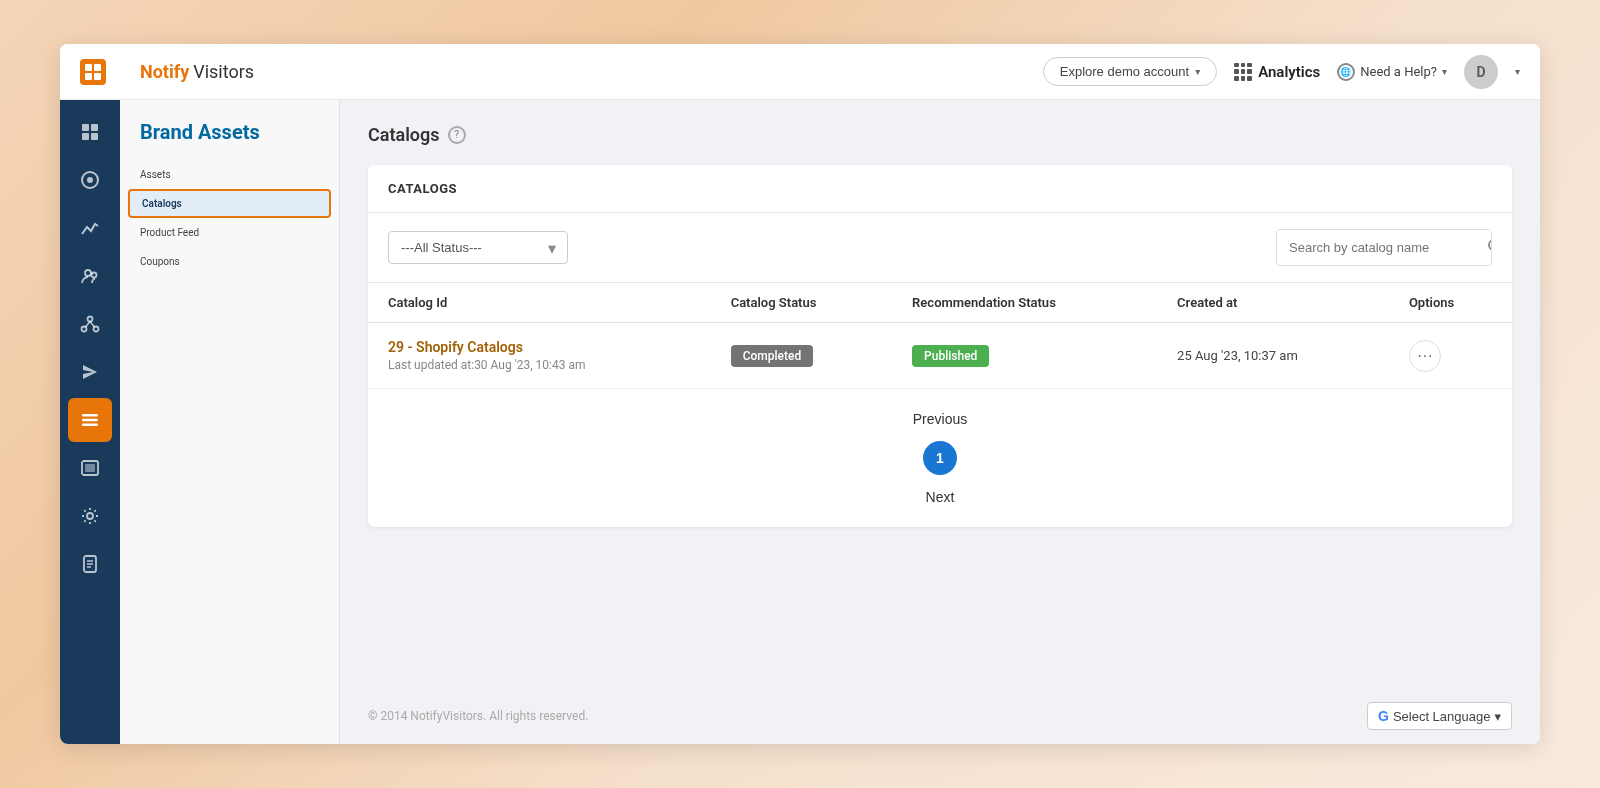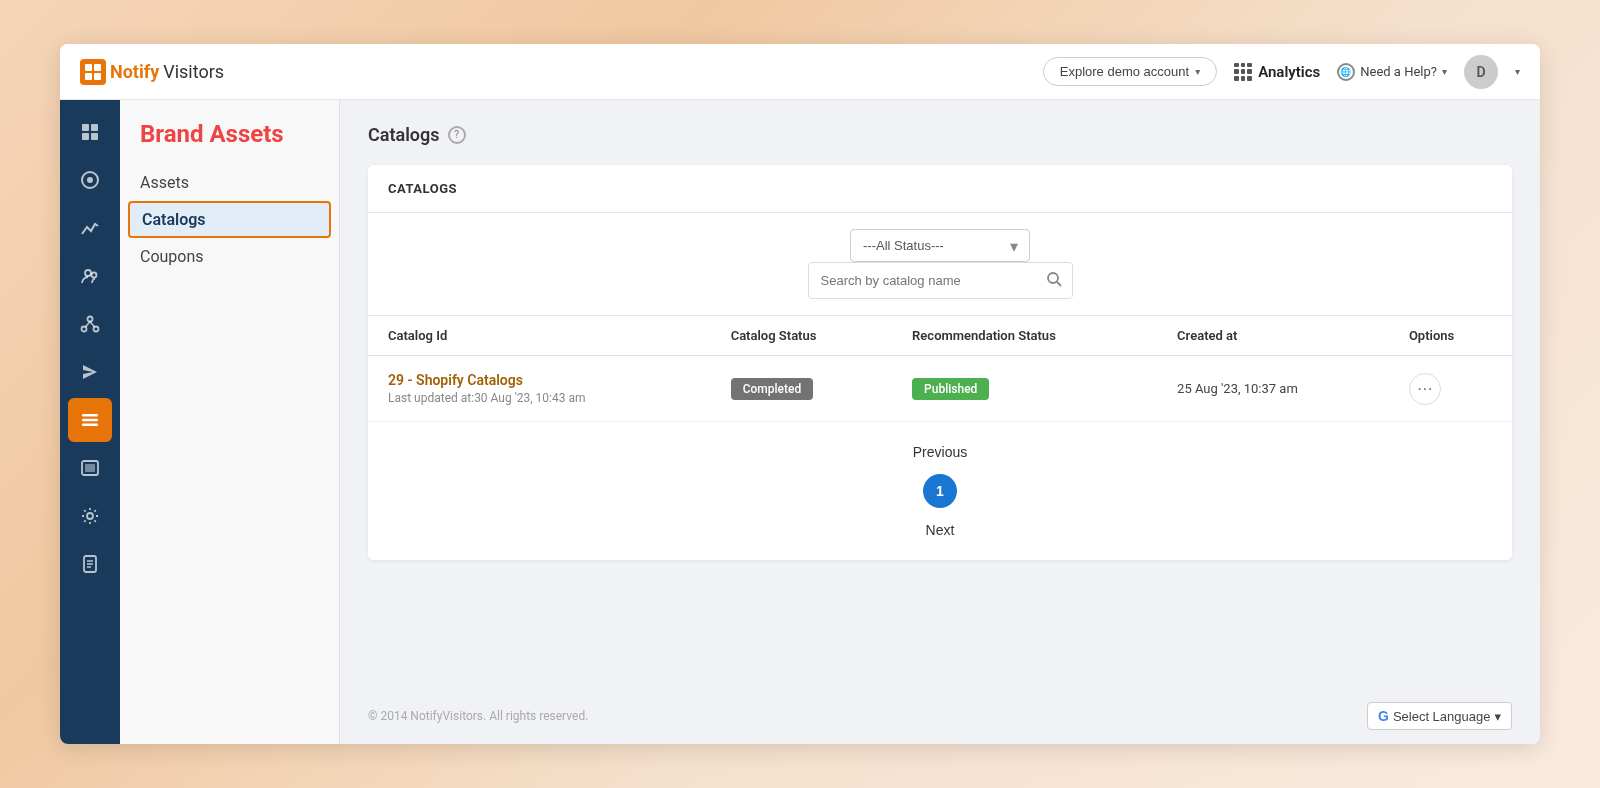--- a/index.html
+++ b/index.html
@@ -49,20 +49,21 @@
       align-items: center;
       justify-content: center;
       color: white;
       font-size: 14px;
       font-weight: bold;
     }
     .logo-text-notify {
       font-size: 18px;
       font-weight: 700;
       color: #e8750a;
+      margin-left: 30px;
     }
     .logo-text-visitors {
       font-size: 18px;
       font-weight: 400;
       color: #333;
     }
     .header-right {
       margin-left: auto;
       display: flex;
       align-items: center;
@@ -173,28 +174,28 @@
     }
     
     .sub-sidebar {
       width: 220px;
       background: #f8f8f8;
       border-right: 1px solid #e0e0e0;
       padding: 20px 0;
       flex-shrink: 0;
     }
     .sub-sidebar-title {
-      font-size: 24px;
+      font-size: 20px;
       font-weight: 700;
-      color: #ef4444;
+      color: #0369a1;
       padding: 0 20px 16px 20px;
     }
     .sub-sidebar-item {
       padding: 9px 20px;
-      font-size: 16px;
+      font-size: 10px;
       color: #444;
       cursor: pointer;
       display: flex;
       align-items: center;
     }
     .sub-sidebar-item.active {
       background: #e3edf7;
       color: #1a3a5c;
       font-weight: 600;
       border: 2px solid #e8750a;
@@ -253,21 +254,20 @@
       color: #333;
       letter-spacing: 0.5px;
       text-transform: uppercase;
     }
     .catalog-filters {
       padding: 16px 20px;
       display: flex;
       align-items: center;
       justify-content: space-between;
       border-bottom: 1px solid #e8e8e8;
-      flex-direction: column;
     }
     .status-select {
       border: 1px solid #ccc;
       border-radius: 4px;
       padding: 8px 36px 8px 12px;
       font-size: 13px;
       color: #555;
       background: #fff;
       appearance: none;
       cursor: pointer;
@@ -286,21 +286,21 @@
       transform: translateY(-50%);
       color: #888;
       pointer-events: none;
     }
     .search-box {
       display: flex;
       align-items: center;
       border: 1px solid #ddd;
       border-radius: 4px;
       overflow: hidden;
-      width: 265px;
+      width: 216px;
       background: #fff;
     }
     .search-input {
       border: none;
       outline: none;
       padding: 8px 12px;
       font-size: 13px;
       color: #555;
       flex: 1;
     }
@@ -560,20 +560,23 @@
       </div>
     </div>
 
     <div class="sub-sidebar">
       <div class="sub-sidebar-title">Brand Assets</div>
       <div class="sub-sidebar-item">
         <span>Assets</span>
       </div>
       <div class="sub-sidebar-item active">
         <span>Catalogs</span>
+      </div>
+      <div class="sub-sidebar-item">
+        <span>Product Feed</span>
       </div>
       <div class="sub-sidebar-item">
         <span>Coupons</span>
       </div>
     </div>
 
     <div class="content-area">
       <div class="content-inner">
 
         <div class="page-title-row">

